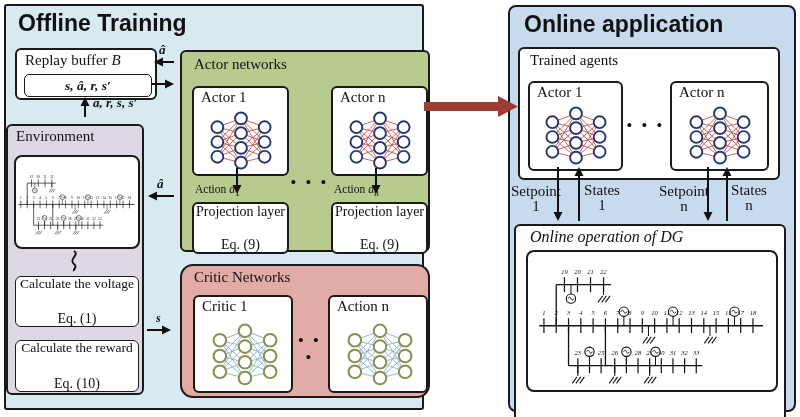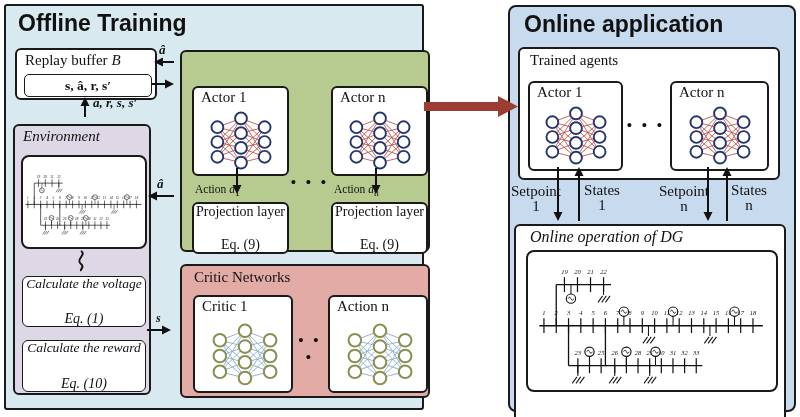--- a/index.html
+++ b/index.html
@@ -9,28 +9,28 @@
   .panel{position:absolute;box-sizing:border-box;border:2.5px solid #1a1a1a;}
   .box{position:absolute;box-sizing:border-box;background:#fff;border:2px solid #1a1a1a;border-radius:6px;}
   .title{position:absolute;font-family:"Liberation Sans","DejaVu Sans",sans-serif;
          font-weight:bold;font-size:23px;white-space:nowrap;}
   .lbl{position:absolute;font-size:15px;white-space:nowrap;line-height:1.15;}
   .sm{font-size:11.5px;}
   .two{display:flex;flex-direction:column;align-items:center;justify-content:space-between;
        text-align:center;font-size:13.5px;line-height:1.1;}
   .two .l2{font-size:14px;}
   .tuple{position:absolute;border:1.5px solid #1a1a1a;border-radius:5px;display:flex;
-         align-items:center;justify-content:center;font-weight:bold;font-size:13.5px;}
+         align-items:center;justify-content:center;font-weight:bold;font-style:italic;font-size:13.5px;}
   .alab{position:absolute;font-weight:bold;font-style:italic;font-size:13px;white-space:nowrap;}
   .dots{position:absolute;font-weight:bold;font-size:15px;letter-spacing:3px;text-align:center;}
   .io{position:absolute;text-align:center;font-size:15px;line-height:15px;}
   .offline-bg{background:var(--c-offline_bg,#d8e9f0);border-radius:3px;}
   .online-bg{background:var(--c-online_bg,#c8daee);border-radius:8px;}
   .actor-bg{background:var(--c-actor_bg,#b7cb90);}
-  .critic-bg{background:var(--c-critic_bg,#e2aba6);}
+  .critic-bg{background:var(--c-critic_bg,#e2aba6);border-radius:13px;}
   .env-bg{background:var(--c-env_bg,#ded8e6);}
   .overlay{position:absolute;left:0;top:0;z-index:40;pointer-events:none;}
   .overlay line.conn{stroke:#111;stroke-width:2;}
   .overlay polygon.head{fill:#111;}
   .overlay .transfer{fill:var(--c-transfer_arrow,#9c3d33);}
   .it{font-style:italic;}
   svg text{user-select:none;}
 </style>
 </head>
 <body>
@@ -38,21 +38,21 @@
 <div class="stage">
 
   <section class="panel offline-bg" style="left:4px;top:4px;width:420px;height:406px;">
     <div class="title" style="left:12px;top:4px;">Offline Training</div>
 
     <div class="box" style="left:9px;top:42px;width:142px;height:52px;">
       <div class="lbl" style="left:8px;top:2px;"><span>Replay buffer </span><span class="it">B</span></div>
       <div class="tuple" style="left:7px;top:24px;width:126px;height:21px;">s, â, r, s′</div>
     </div>
 
-    <div class="box env-bg" style="left:7px;top:118px;width:138px;height:271px;font-style:italic;">
+    <div class="box env-bg" style="left:0;top:118px;width:138px;height:271px;">
       <div class="lbl" style="left:8px;top:2px;">Environment</div>
       <div class="box" style="left:6px;top:29px;width:126px;height:94px;border-radius:8px;">
         <svg viewBox="0 0 248 146" style="position:absolute;left:1px;top:1px;" width="120" height="88">
             <line x1="3" y1="78" x2="243" y2="78" stroke="#111" stroke-width="1.6"></line>
             <line x1="8" y1="70" x2="8" y2="86" stroke="#111" stroke-width="1.3"></line>
             <text x="8" y="67" font-size="7" text-anchor="middle" fill="#111" font-family="&quot;Liberation Serif&quot;,&quot;DejaVu Serif&quot;,serif">1</text>
             <line x1="21.2" y1="70" x2="21.2" y2="86" stroke="#111" stroke-width="1.3"></line>
             <text x="21.2" y="67" font-size="7" text-anchor="middle" fill="#111" font-family="&quot;Liberation Serif&quot;,&quot;DejaVu Serif&quot;,serif">2</text>
             <line x1="34.4" y1="70" x2="34.4" y2="86" stroke="#111" stroke-width="1.3"></line>
             <text x="34.4" y="67" font-size="7" text-anchor="middle" fill="#111" font-family="&quot;Liberation Serif&quot;,&quot;DejaVu Serif&quot;,serif">3</text>
@@ -178,20 +178,21 @@
         <div>Calculate the voltage</div>
         <div class="l2">Eq. (1)</div>
       </div>
       <div class="box two" style="left:7px;top:214px;width:124px;height:52px;border-width:1.5px;">
         <div>Calculate the reward</div>
         <div class="l2">Eq. (10)</div>
       </div>
     </div>
 
     <div class="box actor-bg" style="left:174px;top:44px;width:250px;height:202px;">
+      <div class="lbl" style="left:12px;top:4px;">Actor networks</div>
       <div class="box" style="left:10px;top:34px;width:97px;height:90px;">
         <div class="lbl" style="left:7px;top:1px;">Actor 1</div>
         <svg viewBox="-1 -2 86 84" style="position:absolute;left:9px;top:23px;" width="76" height="62">
             <line x1="10" y1="20" x2="42" y2="8" stroke="#c2524a" stroke-width="1.2"></line>
             <line x1="10" y1="20" x2="42" y2="28" stroke="#c2524a" stroke-width="1.2"></line>
             <line x1="10" y1="20" x2="42" y2="48" stroke="#c2524a" stroke-width="1.2"></line>
             <line x1="10" y1="20" x2="42" y2="68" stroke="#c2524a" stroke-width="1.2"></line>
             <line x1="10" y1="40" x2="42" y2="8" stroke="#c2524a" stroke-width="1.2"></line>
             <line x1="10" y1="40" x2="42" y2="28" stroke="#c2524a" stroke-width="1.2"></line>
             <line x1="10" y1="40" x2="42" y2="48" stroke="#c2524a" stroke-width="1.2"></line>

